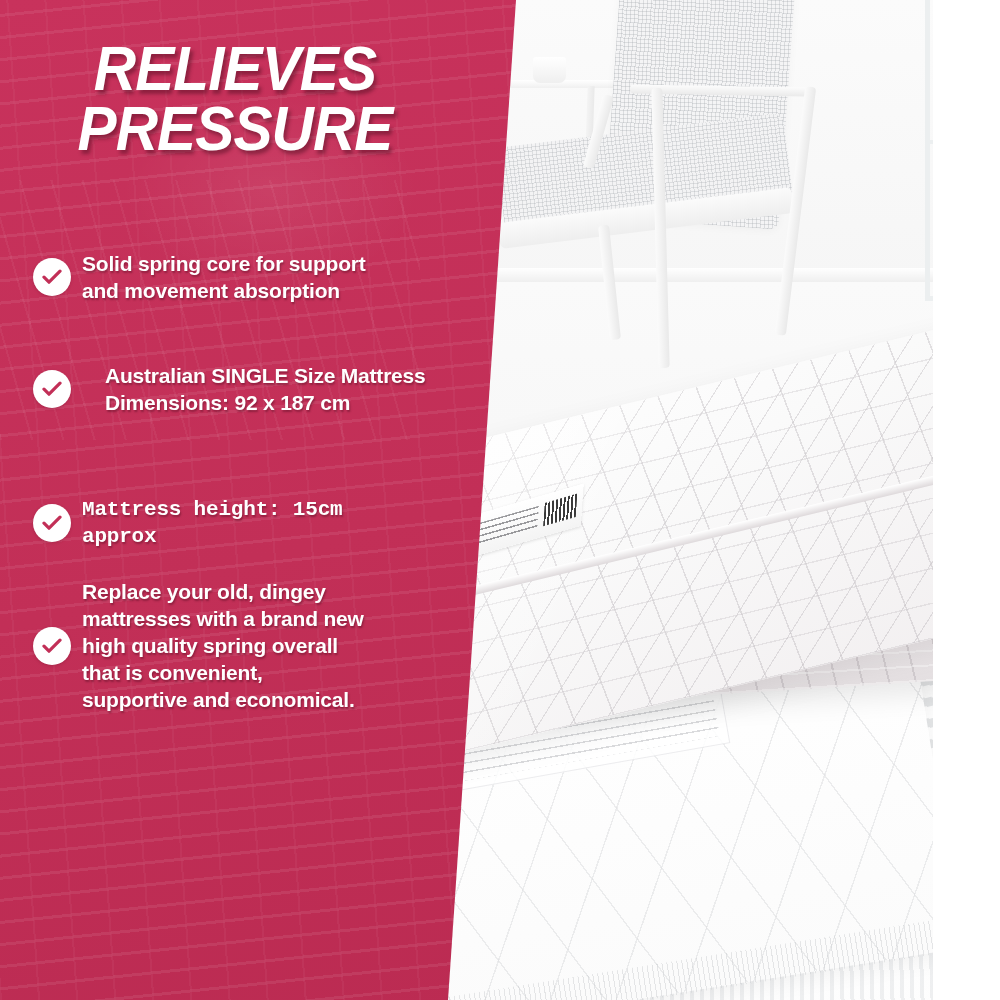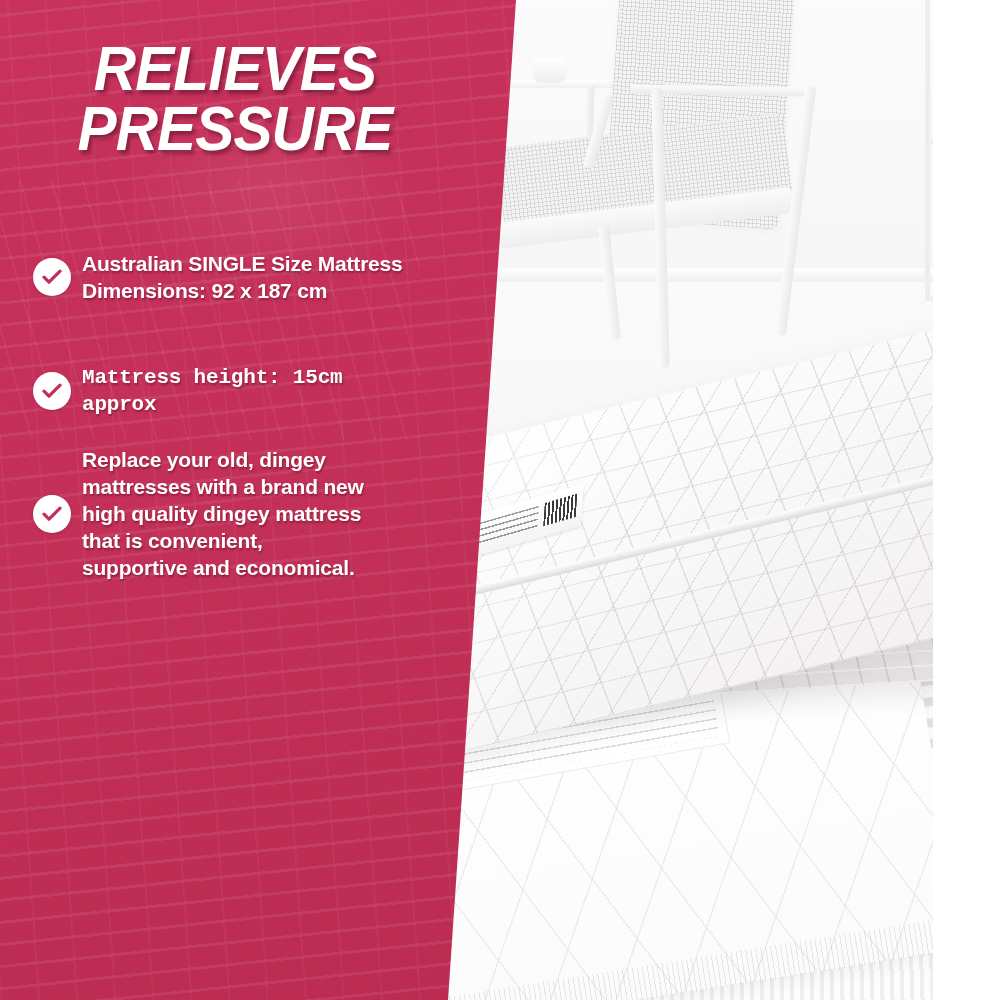--- a/index.html
+++ b/index.html
@@ -168,21 +168,21 @@
   .bullet{position:relative;display:flex;align-items:center;margin-bottom:10px;}
   .bullet .dot{flex:0 0 auto;width:38px;height:38px;margin-left:33px;margin-right:11px;
     border-radius:50%;background:#ffffff;position:relative;
     box-shadow:0 1px 3px rgba(90,15,35,.25);}
   .bullet .dot svg{position:absolute;left:9px;top:11px;}
   .bullet .btext{color:#ffffff;font-size:21px;line-height:27px;font-weight:700;
     letter-spacing:-.2px;text-shadow:1px 2px 2px rgba(80,12,32,.45);
     white-space:pre-line;}
 
   .b1{margin-bottom:58px;}
-  .b2{margin-bottom:60px;}
+  .b2{margin-bottom:80px;gap:23px;}
   .b3{margin-bottom:28px;font-family:Liberation Mono, monospace;}
   .b4{margin-bottom:48px;}
 </style>
 </head>
 <body>
 
 <div class="stage">
 
   <div class="photo">
     <div class="wall"></div>
@@ -247,20 +247,29 @@
     <div class="panel-glow"></div>
   </div>
 
   <div class="headline">
     <span>RELIEVES</span>
     <span class="l2">PRESSURE</span>
   </div>
 
   <div class="bullets">
 
+    <div class="bullet b1">
+      <div class="dot">
+        <svg width="20" height="16" viewBox="0 0 20 16" aria-hidden="true">
+          <path d="M2 8.2 L7 13.2 L18 2.2" fill="none" stroke="#C22F57" stroke-width="3.2" stroke-linecap="round" stroke-linejoin="round"></path>
+        </svg>
+      </div>
+      <div class="btext">Solid spring core for support
+and movement absorption</div>
+    </div>
 
     <div class="bullet b2">
       <div class="dot">
         <svg width="20" height="16" viewBox="0 0 20 16" aria-hidden="true">
           <path d="M2 8.2 L7 13.2 L18 2.2" fill="none" stroke="#C22F57" stroke-width="3.2" stroke-linecap="round" stroke-linejoin="round"></path>
         </svg>
       </div>
       <div class="btext">Australian SINGLE Size Mattress
 Dimensions: 92 x 187 cm</div>
     </div>
@@ -276,21 +285,21 @@
     </div>
 
     <div class="bullet b4">
       <div class="dot">
         <svg width="20" height="16" viewBox="0 0 20 16" aria-hidden="true">
           <path d="M2 8.2 L7 13.2 L18 2.2" fill="none" stroke="#C22F57" stroke-width="3.2" stroke-linecap="round" stroke-linejoin="round"></path>
         </svg>
       </div>
       <div class="btext">Replace your old, dingey
 mattresses with a brand new
-high quality dingey mattress
+high quality spring overall
 that is convenient,
 supportive and economical.</div>
     </div>
 
 
   </div>
 
 </div>
 
 </body></html>

